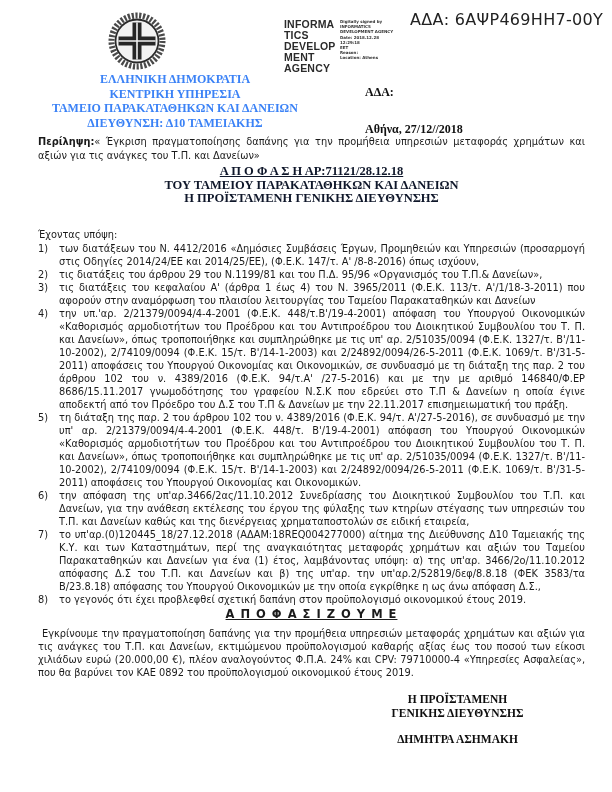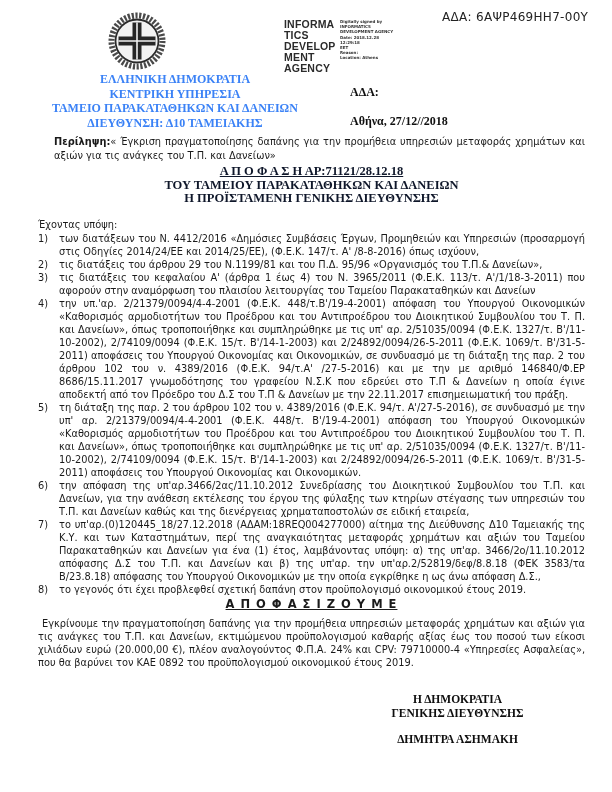--- a/index.html
+++ b/index.html
@@ -2,37 +2,37 @@
 <html><head>
 <meta charset="utf-8">
 <style>
   html,body{margin:0;padding:0;background:#888;}
   .page{
     position:relative;width:612px;height:792px;background:#ffffff;
     font-family:"DejaVu Sans",sans-serif;color:#161616;overflow:hidden;
     margin:0 auto;
   }
   
-  .ada-top{position:absolute;left:410px;top:10px;font-size:12px;letter-spacing:.3px;color:#222;margin-left:32px;}
+  .ada-top{position:absolute;left:410px;top:10px;font-size:16px;letter-spacing:.3px;color:#222;}
   .emblem{position:absolute;left:108px;top:12px;width:58px;height:58px;}
   .stamp{position:absolute;left:284px;top:19px;display:flex;gap:0;color:#2b2b2b;}
   .stamp-agency{width:56px;font-weight:bold;font-size:10.5px;line-height:11px;font-family:"Liberation Sans",sans-serif;letter-spacing:.2px;word-break:break-word;}
   .stamp-details{width:60px;font-size:4px;line-height:5.2px;font-weight:bold;color:#333;}
   
   .hdr-left{position:absolute;left:25px;top:72px;width:300px;text-align:center;
     font-family:"Liberation Serif",serif;font-weight:bold;font-size:12px;line-height:14.5px;color:#3b82f6;}
-  .hdr-right{position:absolute;left:350px;top:85px;font-family:"Liberation Serif",serif;font-weight:bold;font-size:12px;color:#101010;}
-  .hdr-right .date{margin-top:14px;}
+  .hdr-right{position:absolute;left:365px;top:85px;font-family:"Liberation Serif",serif;font-weight:bold;font-size:12px;color:#101010;}
+  .hdr-right .date{margin-top:22px;}
   
   .main{position:absolute;left:38px;top:135px;width:547px;font-size:9.8px;line-height:13px;color:#1a1a1a;}
-  .summary{text-align:justify;line-height:13.5px;margin-left:16px;}
+  .summary{text-align:justify;line-height:13.5px;}
   .summary b{font-weight:bold;}
   .title-block{text-align:center;font-family:"Liberation Serif",serif;font-weight:bold;font-size:12.5px;line-height:13.5px;margin-top:3px;color:#0f172a;}
   .title-block .u{text-decoration:underline;}
-  .having{margin-top:12px;margin-bottom:1px;}
+  .having{margin-top:22px;margin-bottom:1px;}
   .li{display:flex;}
   .li .num{flex:none;width:21px;}
   .li .txt{flex:1;text-align:justify;}
   .decide-head{text-align:center;font-weight:bold;font-size:11.5px;margin-top:2px;margin-bottom:6px;}
   .decide-head span{text-decoration:underline;letter-spacing:1px;}
   .decide-text{text-align:justify;text-indent:4px;}
   
   .sig{position:absolute;left:330px;top:693px;width:255px;text-align:center;
     font-family:"Liberation Serif",serif;font-weight:bold;font-size:11.5px;line-height:13.5px;color:#0e0e0e;}
   .sig .name{margin-top:13px;font-family:Liberation Serif, serif;}
@@ -124,18 +124,18 @@
       <span class="num">8)</span>
       <span class="txt">το γεγονός ότι έχει προβλεφθεί σχετική δαπάνη στον προϋπολογισμό οικονομικού έτους 2019.</span>
     </div>
 
     <div class="decide-head"><span>Α Π Ο Φ Α Σ Ι Ζ Ο Υ Μ Ε</span></div>
 
     <div class="decide-text">Εγκρίνουμε την πραγματοποίηση δαπάνης για την προμήθεια υπηρεσιών μεταφοράς χρημάτων και αξιών για τις ανάγκες του Τ.Π. και Δανείων, εκτιμώμενου προϋπολογισμού καθαρής αξίας έως του ποσού των είκοσι χιλιάδων ευρώ (20.000,00 €), πλέον αναλογούντος Φ.Π.Α. 24% και CPV: 79710000-4 «Υπηρεσίες Ασφαλείας», που θα βαρύνει τον ΚΑΕ 0892 του προϋπολογισμού οικονομικού έτους 2019.</div>
   </div>
 
   <div class="sig">
-    <div>Η ΔΗΜΟΚΡΑΤΙΑ</div>
+    <div>Η ΠΡΟΪΣΤΑΜΕΝΗ</div>
     <div>ΓΕΝΙΚΗΣ ΔΙΕΥΘΥΝΣΗΣ</div>
     <div class="name">ΔΗΜΗΤΡΑ ΑΣΗΜΑΚΗ</div>
   </div>
 
 </div>
 
 </body></html>

